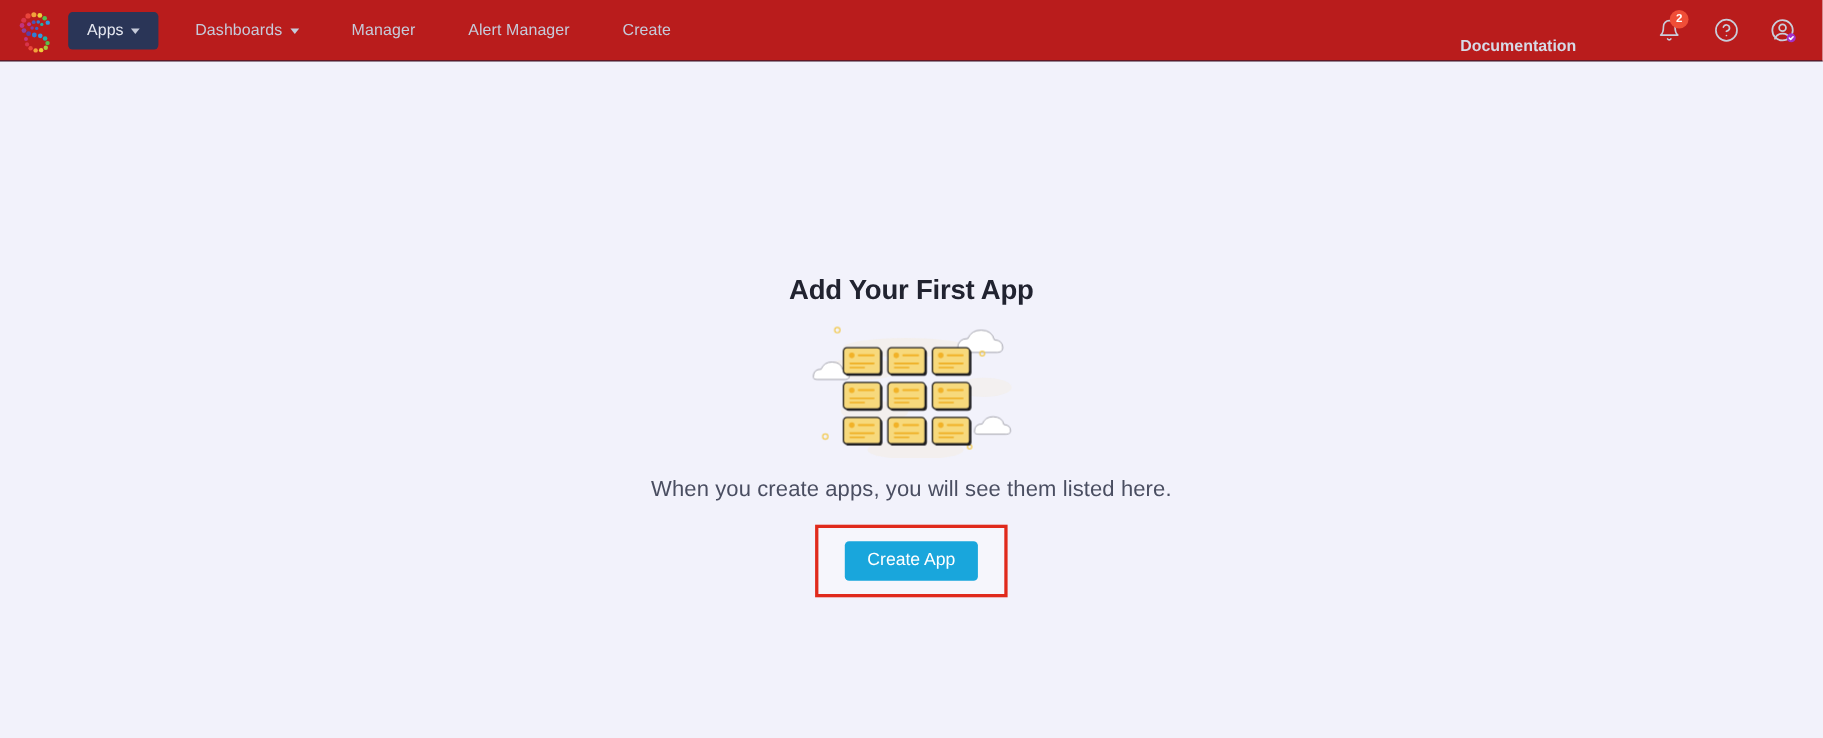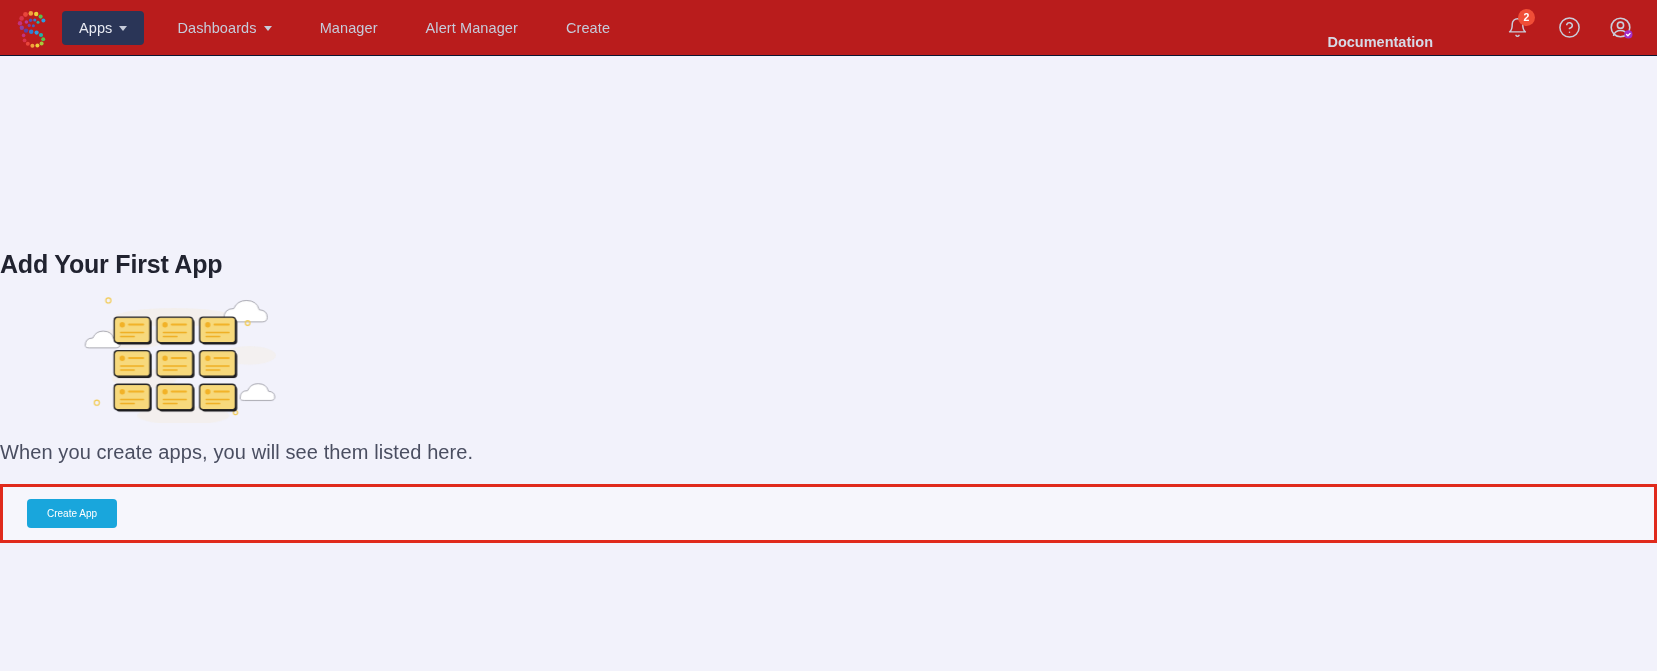--- a/index.html
+++ b/index.html
@@ -105,20 +105,21 @@
     padding: 0 4px;
     line-height: 1;
   }
 
   
   .main {
     height: 487px;
     background: #F2F2FB;
     display: flex;
     flex-direction: column;
+    align-items: center;
     position: relative;
   }
   .page-title {
     margin-top: 194px;
     font-size: 25px;
     font-weight: bold;
     color: #212330;
     letter-spacing: -0.2px;
   }
   .illustration {
@@ -138,21 +139,21 @@
     border: 3px solid #E02A1C;
     padding: 12px 24px;
     background: #F6F6FC;
     display: inline-flex;
   }
   .cta-btn {
     background: #19A6DC;
     color: #FFFFFF;
     border: none;
     border-radius: 4px;
-    font-size: 10px;
+    font-size: 16px;
     font-family: "Liberation Sans", sans-serif;
     padding: 9px 20px;
     cursor: pointer;
     white-space: nowrap;
   }
 </style>
 </head>
 <body>
 
 <div class="topbar">

